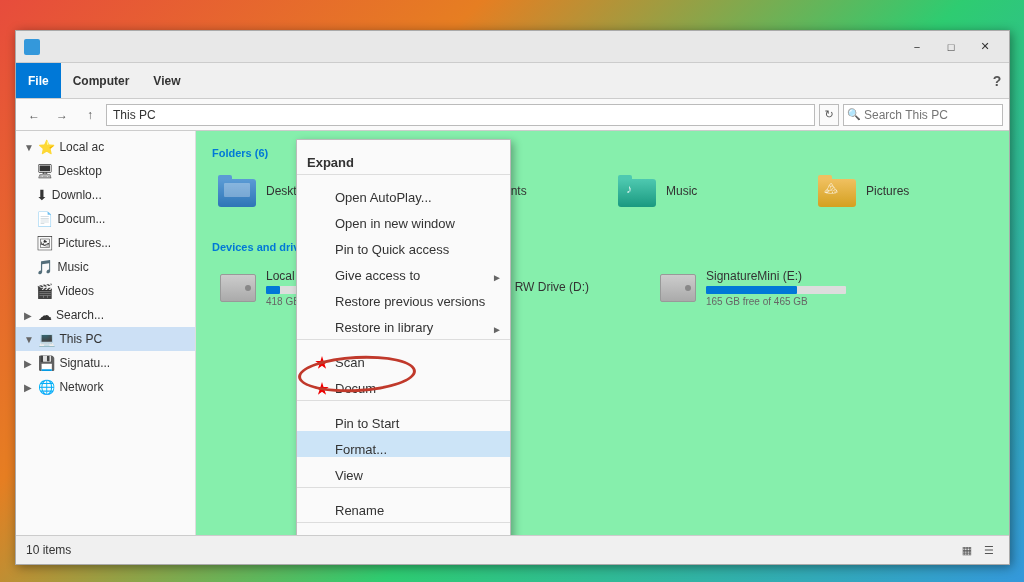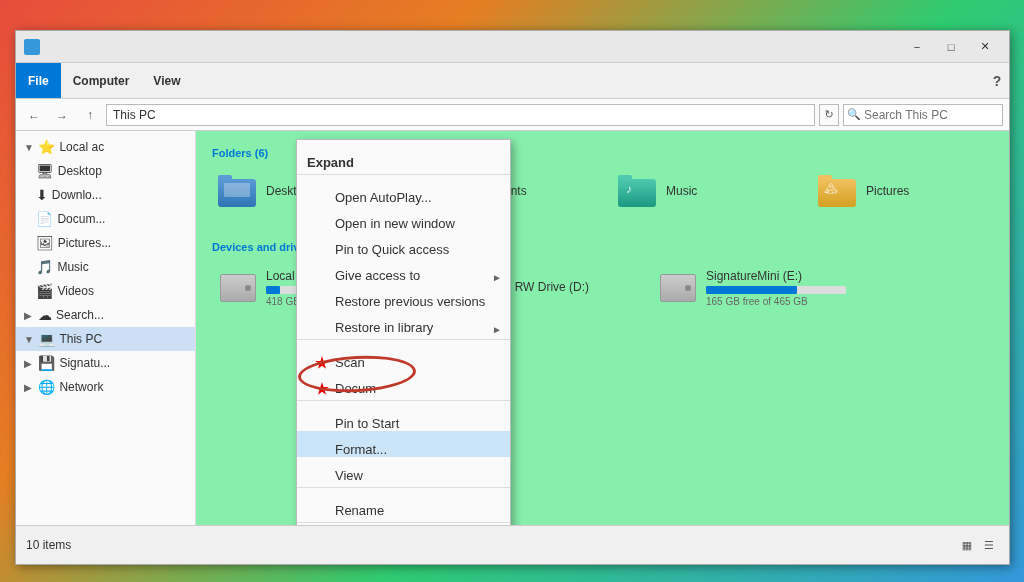--- a/index.html
+++ b/index.html
@@ -343,21 +343,21 @@
     }
     .drive-bar-fill {
       height: 100%;
       background: #0078d7;
       border-radius: 1px;
     }
     .drive-space { font-size: 10px; color: #666; }
 
     
     .status-bar {
-      height: 39px;
+      height: 29px;
       background: #f0f0f0;
       border-top: 1px solid #ccc;
       display: flex;
       align-items: center;
       padding: 12px 10px;
       justify-content: space-between;
       flex-shrink: 0;
     }
     .status-text {
       font-size: 12px;

